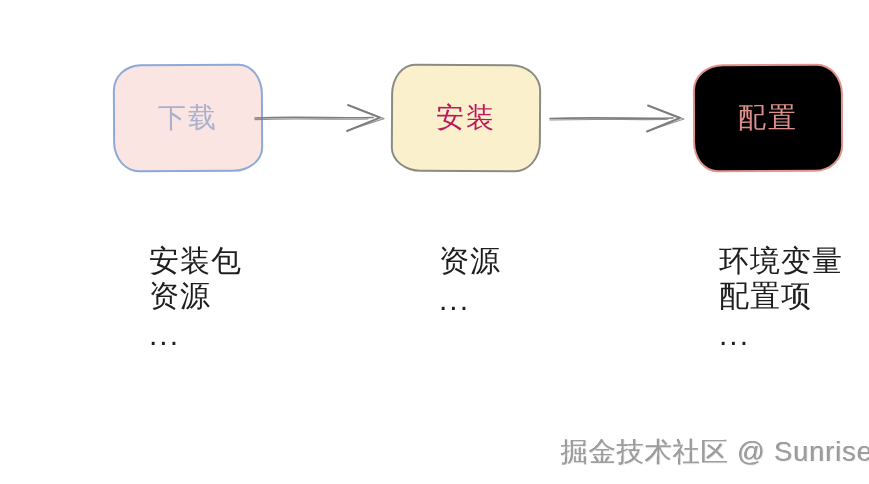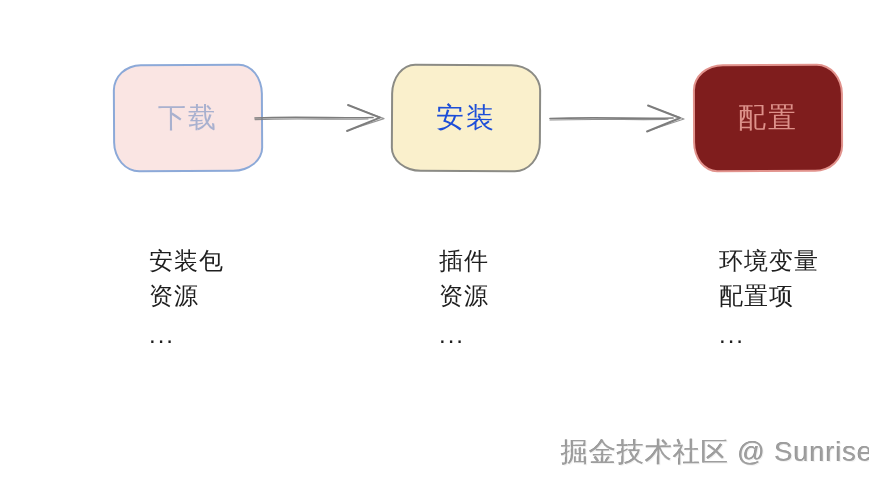--- a/index.html
+++ b/index.html
@@ -56,21 +56,21 @@
   }
   .arrow-1 { left: 205px; }
   .arrow-2 { left: 500px; }
   
   .item-list {
     position: absolute;
     top: 243px;
     margin: 0;
     padding: 0;
     list-style: none;
-    font-size: 24px;
+    font-size: 30px;
     line-height: 35px;
     color: #1e1e1e;
     letter-spacing: 1px;
   }
   .list-1 { left: 102px; }
   .list-2 { left: 392px; }
   .list-3 { left: 672px; }
   .item-list li.dots {
     margin-top: 4px;
     letter-spacing: 2px;
@@ -99,44 +99,43 @@
   <div class="arrow arrow-1" style="color: rgb(125, 125, 125);">
     <svg width="140" height="42" viewBox="0 0 140 42" aria-hidden="true">
       <path d="M3 21 C 45 19.5, 95 21.5, 121 20.5" fill="none" stroke="currentColor" stroke-width="1.7" stroke-linecap="round"></path>
       <path d="M3 22.6 C 45 21, 95 23, 116 22" fill="none" stroke="currentColor" stroke-width="1.1" stroke-linecap="round" opacity="0.85"></path>
       <path d="M96 8 L128 20.6 L95 34" fill="none" stroke="currentColor" stroke-width="1.9" stroke-linecap="round" stroke-linejoin="round"></path>
       <path d="M101 10 L132 21.6 L100 32" fill="none" stroke="currentColor" stroke-width="1.2" stroke-linecap="round" stroke-linejoin="round" opacity="0.8"></path>
     </svg>
   </div>
 
   <div class="flow-node node-2" style="background-color: rgb(250, 240, 204); border-color: rgb(139, 139, 133);">
-    <span class="node-label" style="color: #1d4ed8;">安装</span>
+    <span class="node-label" style="color: #be185d;">安装</span>
   </div>
 
   <div class="arrow arrow-2" style="color: rgb(125, 125, 125);">
     <svg width="145" height="42" viewBox="0 0 145 42" aria-hidden="true">
       <path d="M3 21.5 C 48 20, 100 22, 126 21" fill="none" stroke="currentColor" stroke-width="1.7" stroke-linecap="round"></path>
       <path d="M3 23 C 48 21.5, 100 23.5, 121 22.3" fill="none" stroke="currentColor" stroke-width="1.1" stroke-linecap="round" opacity="0.85"></path>
       <path d="M101 8.5 L133 21 L100 34.5" fill="none" stroke="currentColor" stroke-width="1.9" stroke-linecap="round" stroke-linejoin="round"></path>
       <path d="M106 10.5 L137 22 L105 32.5" fill="none" stroke="currentColor" stroke-width="1.2" stroke-linecap="round" stroke-linejoin="round" opacity="0.8"></path>
     </svg>
   </div>
 
-  <div class="flow-node node-3" style="background-color: #7f1d1d; border-color: rgb(226, 147, 141);">
+  <div class="flow-node node-3" style="background-color: #000000; border-color: rgb(226, 147, 141);">
     <span class="node-label" style="color: rgb(221, 145, 138);">配置</span>
   </div>
 
   <ul class="item-list list-1">
     <li>安装包</li>
     <li>资源</li>
     <li class="dots">...</li>
   </ul>
 
   <ul class="item-list list-2">
-    <li>插件</li>
     <li>资源</li>
     <li class="dots">...</li>
   </ul>
 
   <ul class="item-list list-3">
     <li>环境变量</li>
     <li>配置项</li>
     <li class="dots">...</li>
   </ul>
 

